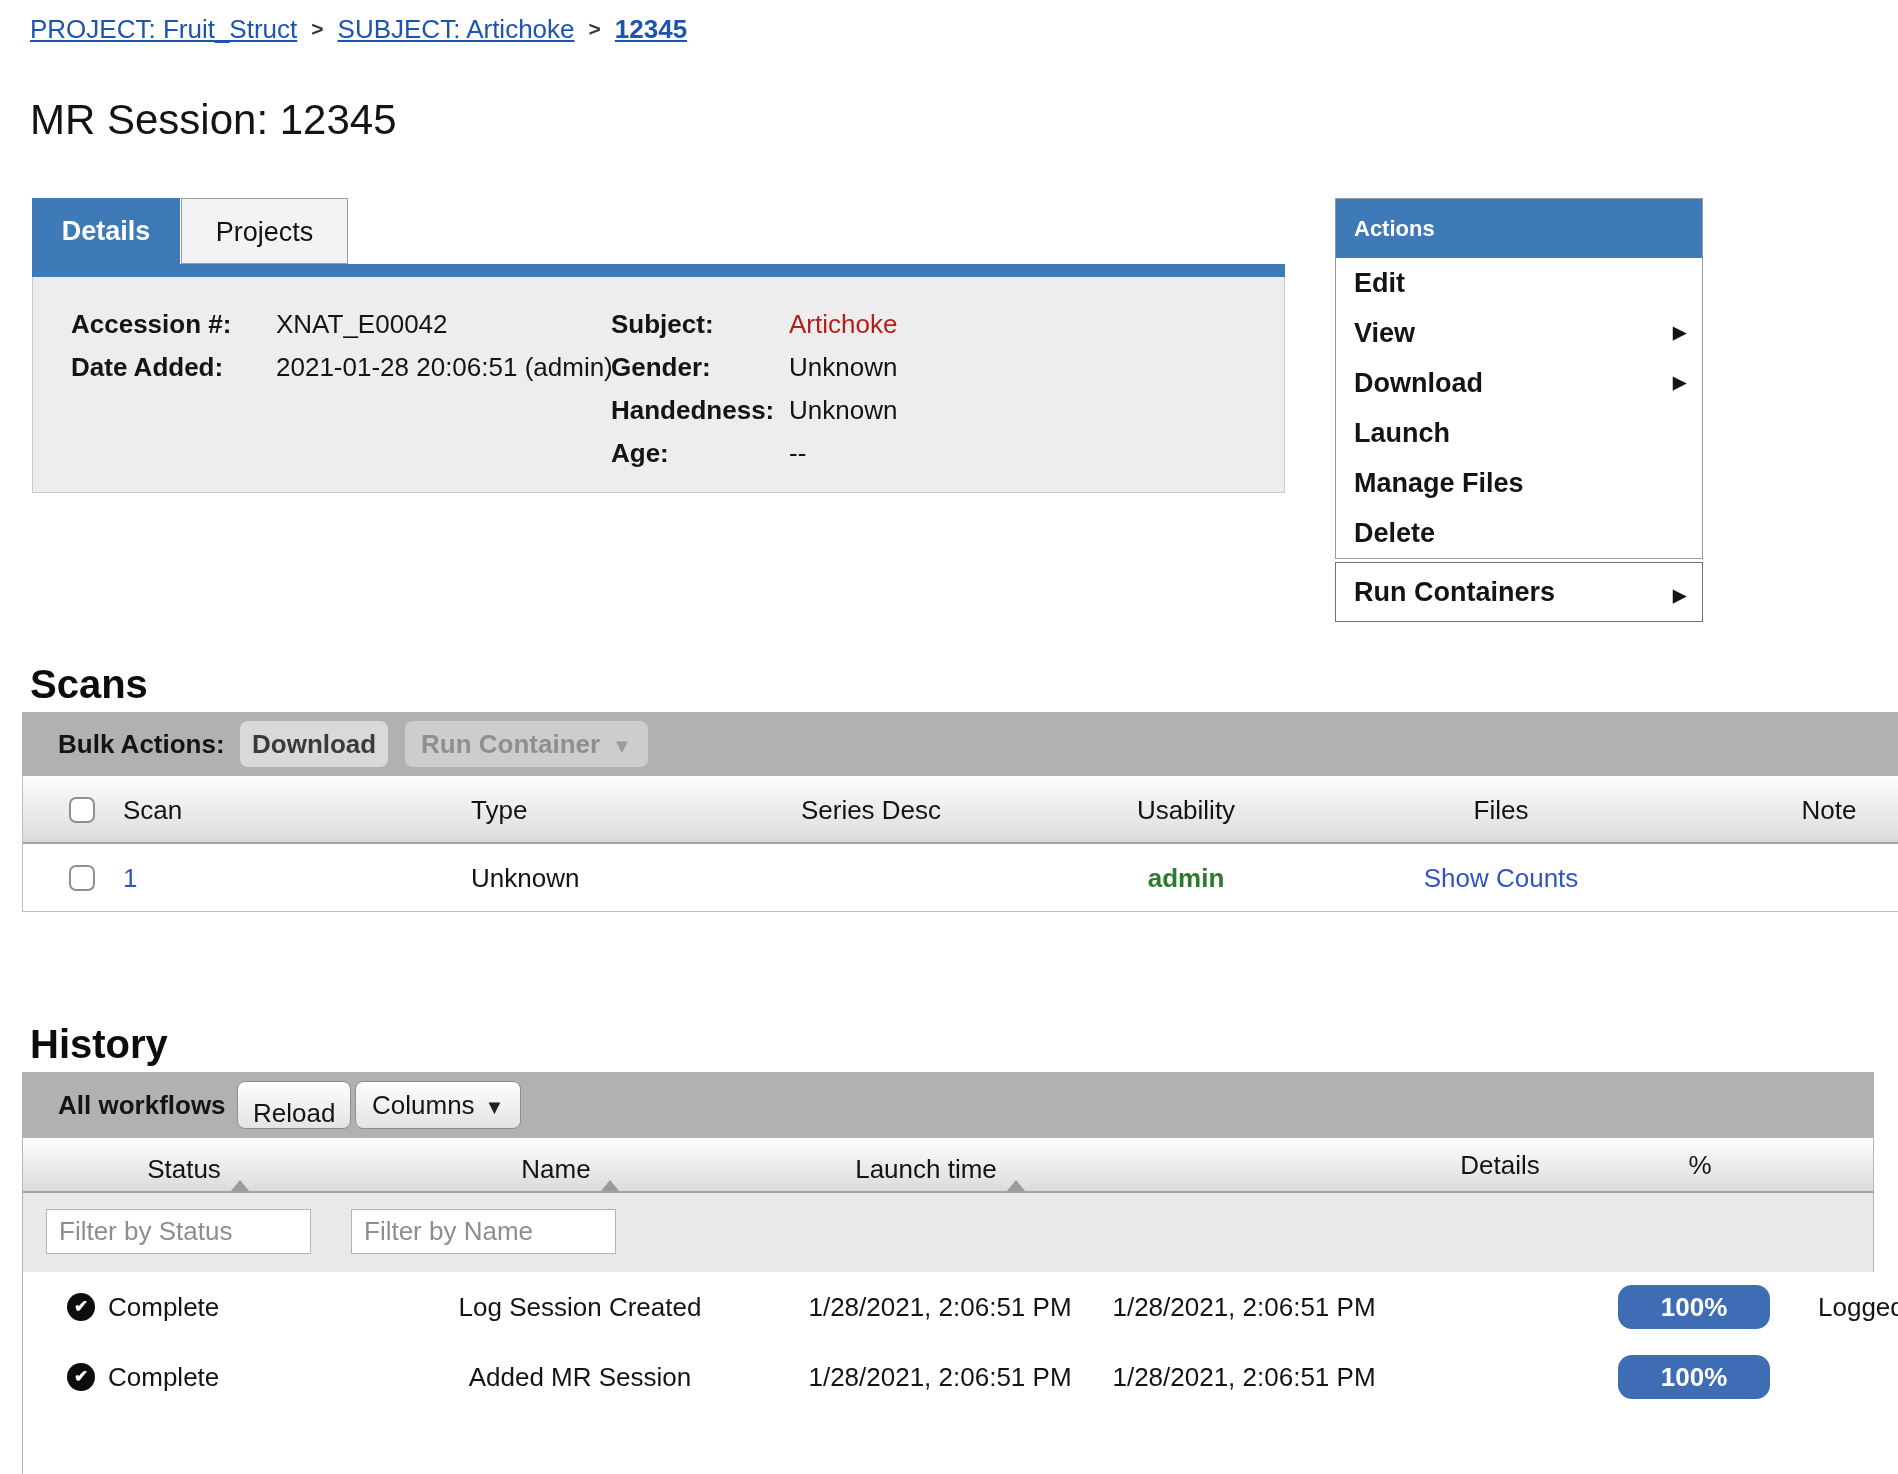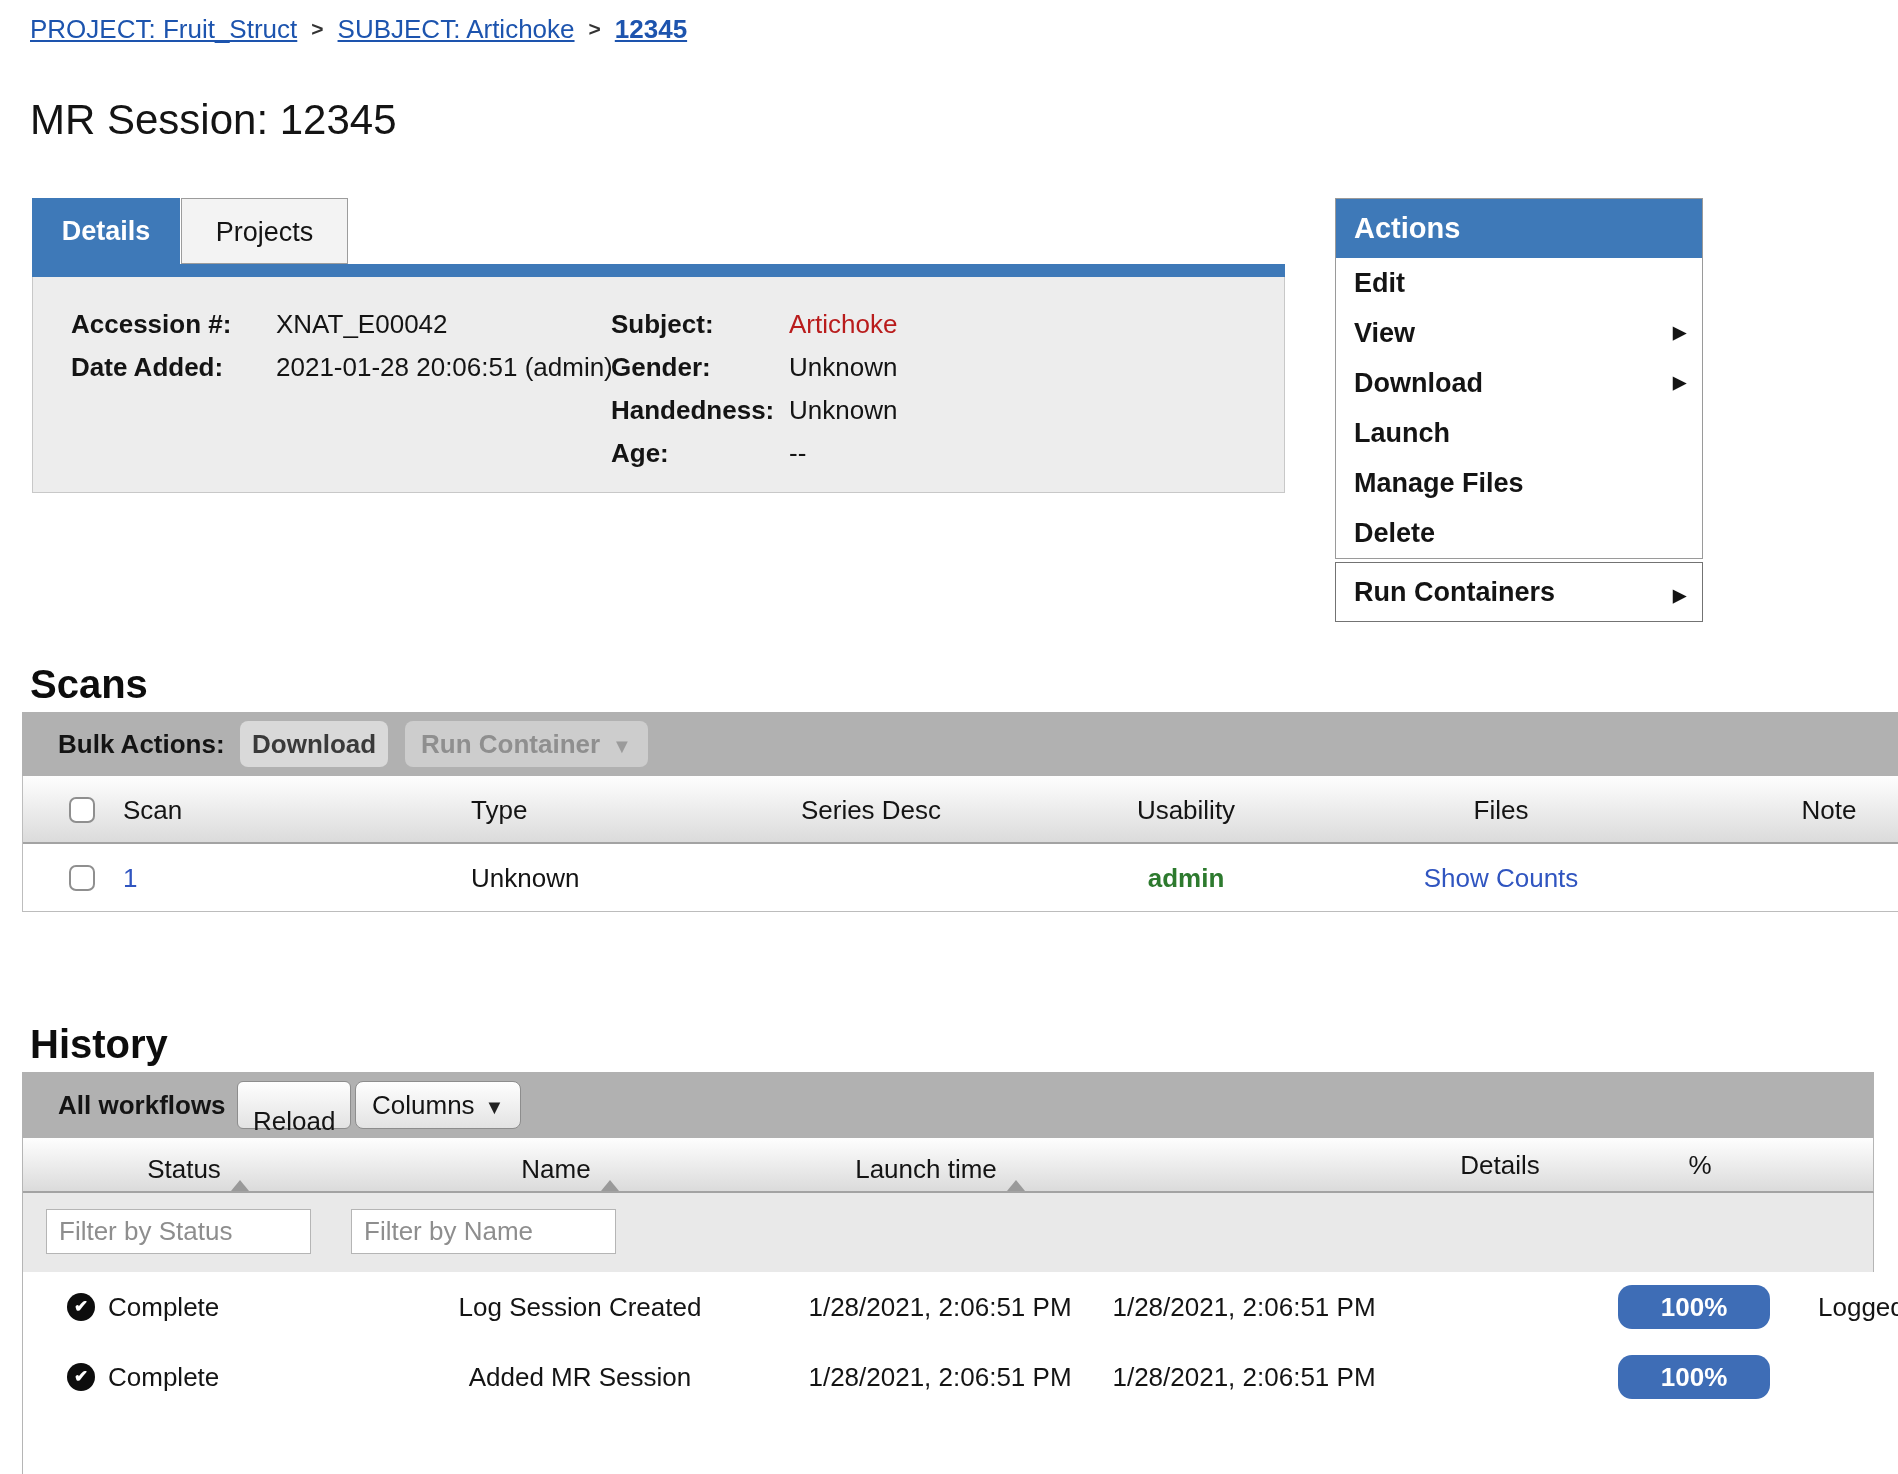--- a/index.html
+++ b/index.html
@@ -25,21 +25,21 @@
   
   .details-panel { left:32px; top:277px; width:1253px; height:216px; background:#ededed;
                    border:1px solid #c8c8c8; border-top:none; }
   .field { position:absolute; font-size:26px; white-space:nowrap; }
   .field .lbl { font-weight:bold; }
   .panel-link { color:#b91c1c; cursor:pointer; }
 
   
   .actions-box { left:1335px; top:198px; width:368px; background:#fff; border:1px solid #9a9a9a; }
   .actions-header { height:59px; line-height:59px; background:#3e79b8; color:#fff;
-                    font-weight:bold; font-size:29px; padding-left:18px; }
+                    font-weight:bold; font-size:22px; padding-left:18px; }
   .action-item { position:relative; height:50px; line-height:50px; padding-left:18px;
                  font-weight:bold; font-size:27px; cursor:pointer; }
   .submenu-arrow { position:absolute; right:16px; top:0; font-size:17px; color:#141414; }
   .actions-footer { left:1335px; top:562px; width:368px; height:60px; background:#fff; border:1px solid #737373; }
   .actions-footer .action-item { height:58px; line-height:58px; }
 
   
   .section-heading { font-size:40px; font-weight:bold; color:#0d0d0d; }
 
   
@@ -164,21 +164,21 @@
       <div class="cell" style="left:448px; line-height:68px;">Unknown</div>
       <div class="cell center usable" style="left:1063px; width:200px; line-height:68px;">admin</div>
       <div class="cell center table-link" style="left:1378px; width:200px; line-height:68px;">Show Counts</div>
     </div>
   </div>
 
   <div class="abs section-heading" style="left:30px; top:1022px;">History</div>
 
   <div class="abs toolbar" style="left:22px; top:1072px; width:1852px; height:66px;">
     <div class="toolbar-label" style="line-height:66px;">All workflows</div>
-    <div class="btn btn-light" style="left:215px; top:9px; height:48px; line-height:46px; padding:16px 15px;border-radius:6px;">Reload</div>
+    <div class="btn btn-light" style="left:215px; top:9px; height:48px; line-height:46px; padding:8px 15px;">Reload</div>
     <div class="btn btn-light" style="left:333px; top:9px; height:48px; line-height:46px; padding:0 16px;"><span>Columns</span><span class="caret caret-dark" style="margin-left:10px;">▼</span></div>
   </div>
 
   <div class="abs history-table">
     <div class="thead" style="border-right:1px solid #b5b5b5;">
       <div class="hcell center" style="left:55px; width:240px; line-height:55px;"><span>Status</span><span class="sort"><span class="tri-up"></span><span class="tri-down" style="display:block;"></span></span></div>
       <div class="hcell center" style="left:427px; width:240px; line-height:55px;"><span>Name</span><span class="sort"><span class="tri-up"></span><span class="tri-down" style="display:block;"></span></span></div>
       <div class="hcell center" style="left:777px; width:280px; line-height:55px;"><span>Launch time</span><span class="sort"><span class="tri-up"></span><span class="tri-down" style="display:block;"></span></span></div>
       <div class="hcell center" style="left:1377px; width:200px; line-height:55px;">Details</div>
       <div class="hcell center" style="left:1597px; width:160px; line-height:55px;">%</div>

